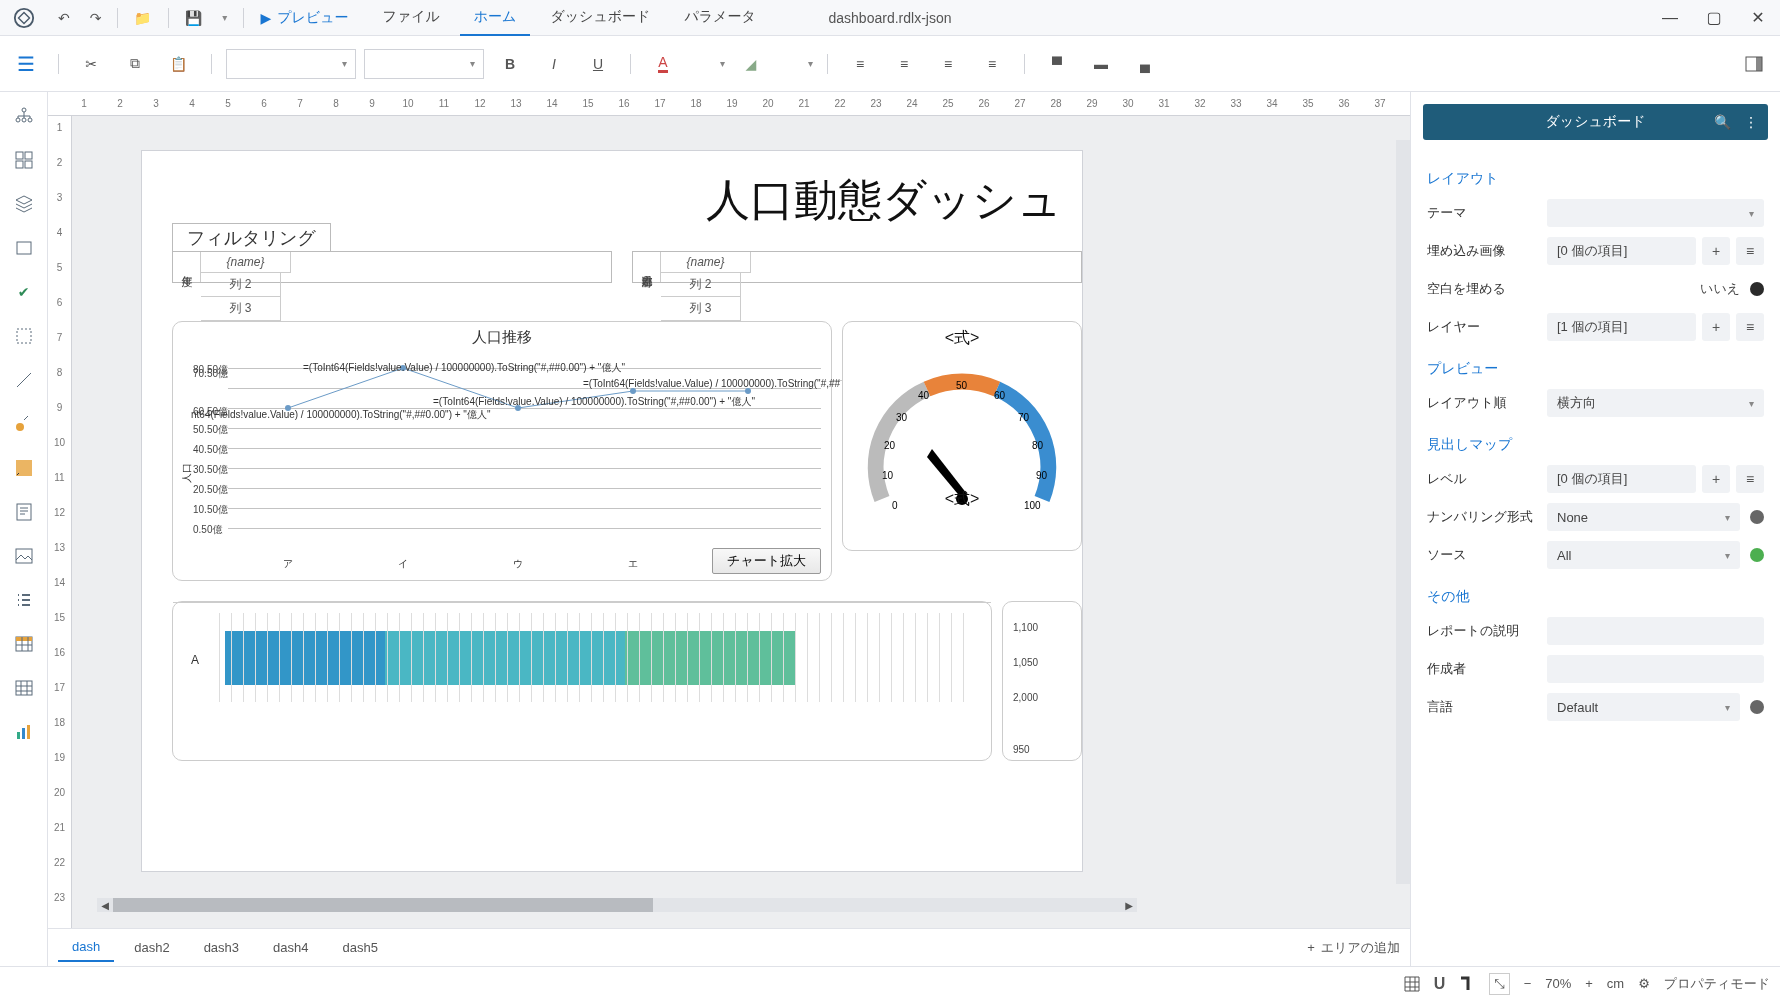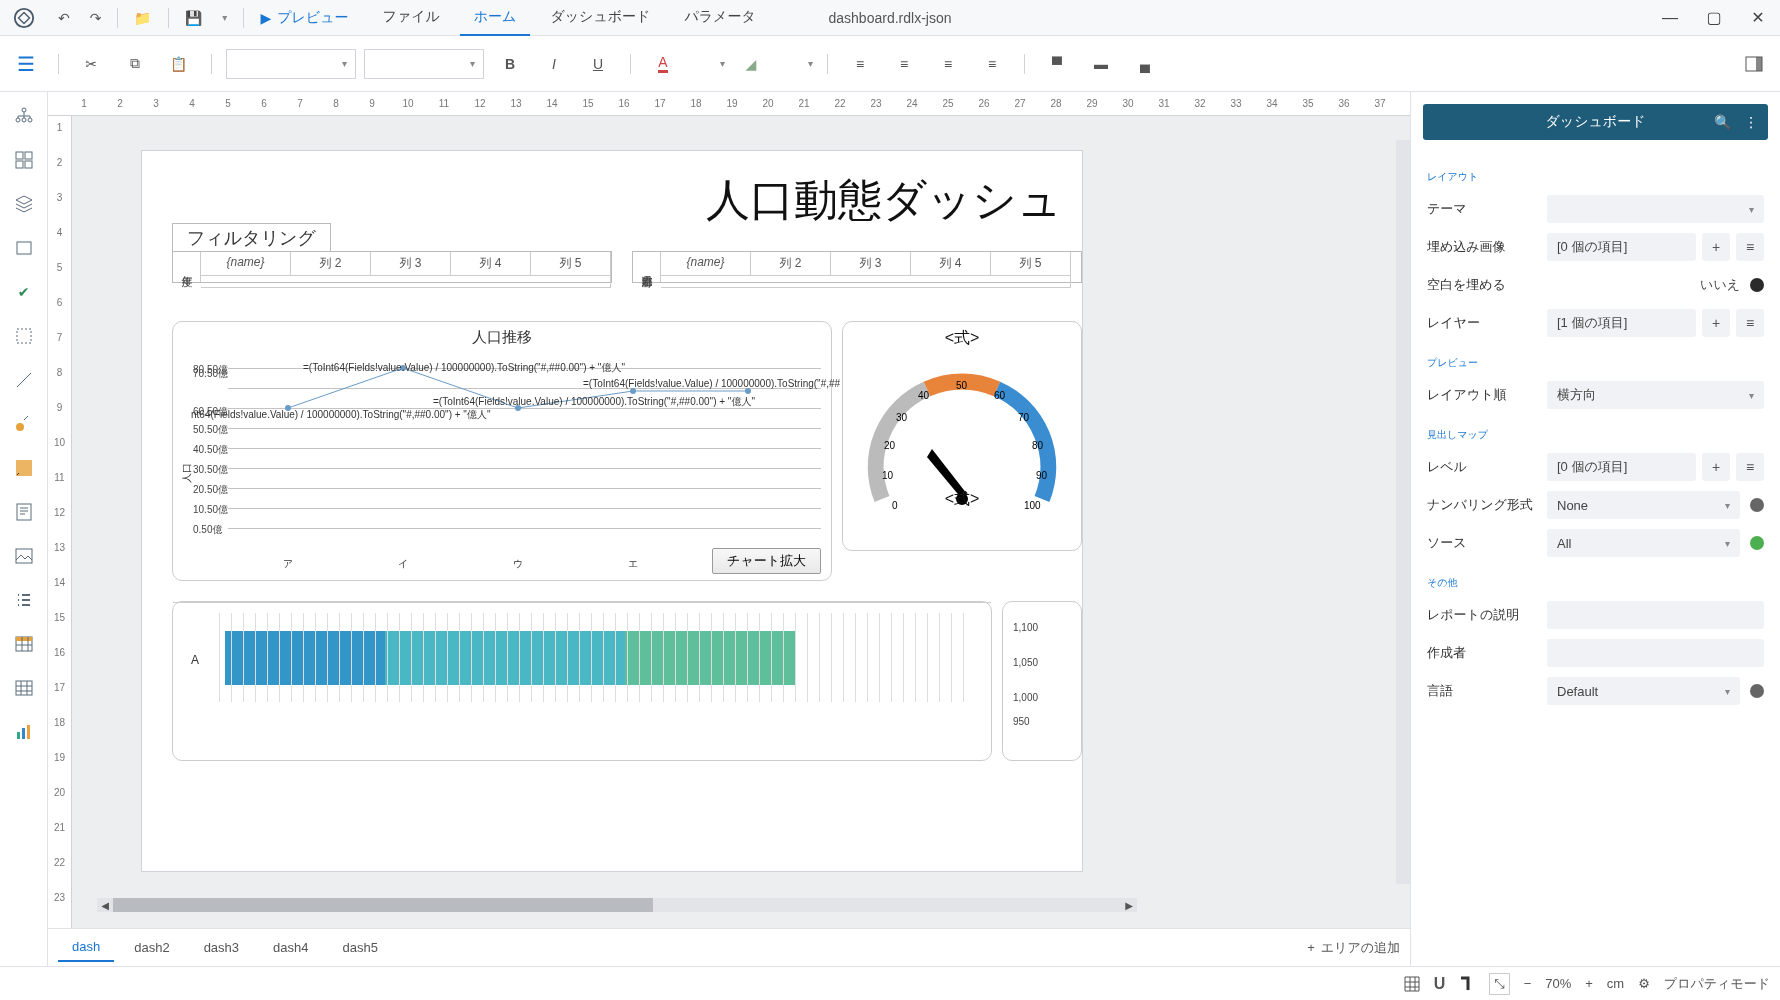--- a/index.html
+++ b/index.html
@@ -29,21 +29,21 @@
 .ruler-h { height: 24px; background: #fff; border-bottom: 1px solid #d0d2d8; display: flex; align-items: center; font-size: 10px; color: #777; padding-left: 30px; gap: 24px; overflow: hidden; }
 .ruler-h span { min-width: 12px; text-align: center; }
 .canvas-inner { flex: 1; display: flex; overflow: hidden; }
 .ruler-v { width: 24px; background: #fff; border-right: 1px solid #d0d2d8; display: flex; flex-direction: column; align-items: center; font-size: 10px; color: #777; gap: 24px; padding-top: 6px; }
 .page { flex: 1; position: relative; overflow: hidden; }
 .paper { position: absolute; left: 70px; top: 35px; width: 940px; height: 720px; background: #fff; box-shadow: 0 0 0 1px #d0d2d8; }
 .dash-title { position: absolute; right: 20px; top: 20px; font-size: 44px; font-weight: 400; color: #111; }
 .subheader { position: absolute; left: 30px; top: 72px; font-size: 18px; font-weight: 500; border: 1px solid #bbb; padding: 2px 14px; background: #fff; }
 
 .tablix { position: absolute; border: 1px solid #bbb; background: #fff; font-size: 12px; }
-.tablix-row { display: flex; }
+.tablix-row { display: flex; flex-direction: column; }
 .tablix-cell { border-right: 1px solid #ccc; border-bottom: 1px solid #ccc; padding: 3px 6px; text-align: center; color: #555; }
 .tablix-head { width: 28px; writing-mode: vertical-rl; display: flex; align-items: center; justify-content: center; font-size: 11px; color: #444; border-right: 1px solid #ccc; }
 
 .chart-box { position: absolute; border: 1px solid #ccc; border-radius: 10px; background: #fff; }
 .chart-title { text-align: center; padding: 6px; font-size: 15px; color: #333; }
 .chart-body { position: relative; height: calc(100% - 32px); padding: 4px 10px; }
 .y-tick { position: absolute; left: 20px; font-size: 10px; color: #444; }
 .grid-line { position: absolute; left: 55px; right: 10px; border-top: 1px solid #888; opacity: 0.5; }
 .chart-label { position: absolute; font-size: 10px; color: #333; white-space: nowrap; }
 .chart-button { position: absolute; right: 10px; bottom: 6px; background: linear-gradient(#f8f8f8,#e8e8e8); border: 1px solid #999; padding: 3px 14px; font-size: 13px; border-radius: 2px; cursor: pointer; }
@@ -72,21 +72,21 @@
 .tab.active { color: #1976d2; border-bottom: 2px solid #1976d2; }
 .add-area { margin-left: auto; display: flex; align-items: center; gap: 6px; color: #555; cursor: pointer; }
 
 .rightpanel { width: 370px; background: #fff; border-left: 1px solid #e0e2e8; display: flex; flex-direction: column; }
 .rp-tabs { height: 48px; display: flex; align-items: center; padding: 0 10px; border-bottom: 1px solid #e0e2e8; gap: 14px; }
 .rp-tab { padding: 12px 10px; display: flex; align-items: center; gap: 8px; cursor: pointer; color: #555; }
 .rp-tab.active { color: #222; border-bottom: 3px solid #1976d2; }
 .rp-header { margin: 12px; background: #1f5c7a; color: #fff; height: 36px; display: flex; align-items: center; justify-content: center; border-radius: 3px; position: relative; }
 .rp-header .hicon { position: absolute; right: 10px; display: flex; gap: 12px; }
 .rp-body { padding: 4px 16px; overflow-y: auto; }
-.rp-section { color: #1976d2; font-weight: 500; margin: 14px 0 6px; font-size: 10px; }
+.rp-section { color: #1976d2; font-weight: 500; margin: 14px 0 6px; font-size: 14px; }
 .rp-row { display: flex; align-items: center; height: 38px; }
 .rp-label { width: 120px; color: #333; font-size: 13px; }
 .rp-input { flex: 1; height: 28px; background: #f0f2f5; border: none; border-radius: 3px; padding: 0 10px; color: #444; display: flex; align-items: center; font-size: 13px; }
 .rp-iconbtn { width: 28px; height: 28px; background: #f0f2f5; display: flex; align-items: center; justify-content: center; margin-left: 6px; border-radius: 3px; cursor: pointer; color: #555; }
 .rp-select { flex: 1; height: 28px; background: #f0f2f5; border-radius: 3px; display: flex; align-items: center; padding: 0 10px; justify-content: space-between; font-size: 13px; color: #444; }
 .rp-toggle { width: 14px; height: 14px; border-radius: 50%; background: #2a2a2a; }
 .rp-toggle.green { background: #4caf50; }
 .rp-toggle.grey { background: #666; }
 .rp-switchlabel { color: #444; font-size: 13px; margin-left: auto; margin-right: 10px; }
 
@@ -455,22 +455,22 @@
               <div style="width:36px"></div>
               <div class="stacked-seg" style="width:160px;background:#3296c8"></div>
               <div class="stacked-seg" style="width:240px;background:#4ab7c4"></div>
               <div class="stacked-seg" style="width:170px;background:#5fbf9b"></div>
             </div>
           </div>
 
           <div class="mini-chart" style="left:860px; top:450px; width:80px; height:160px;">
             <div class="mc-tick" style="top:20px">1,100</div>
             <div class="mc-tick" style="top:55px">1,050</div>
-            <div class="mc-tick" style="top:90px">1,000</div>
-            <div class="mc-tick" style="top:114px">950</div>
+            <div class="mc-tick" style="top:90px">2,000</div>
+            <div class="mc-tick" style="top:142px">950</div>
           </div>
         </div>
         <div class="vscroll"></div>
         <div class="hscroll">
           <div class="hscroll-arrow">◀</div>
           <div class="hscroll-track">
               <div class="hscroll-thumb"></div>
             </div>
           <div class="hscroll-arrow">▶</div>
         </div>

